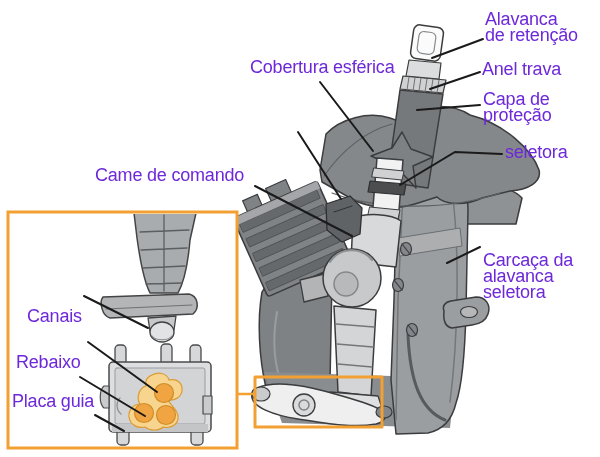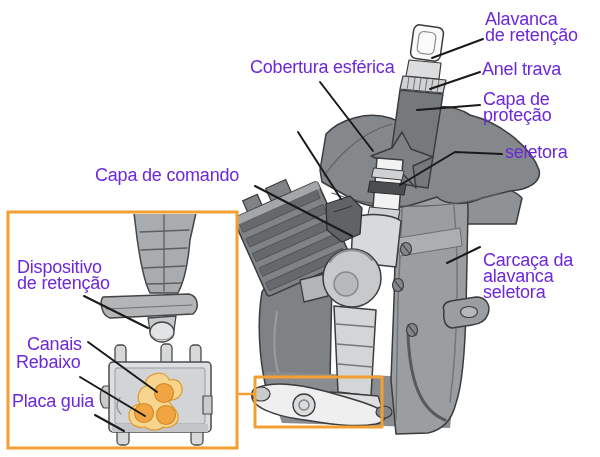--- a/index.html
+++ b/index.html
@@ -197,32 +197,28 @@
 <div class="label" style="left:482px;top:61px">
   <div>Anel trava</div>
 </div>
 <div class="label" style="left:505px;top:144px">
   <div>seletora</div>
 </div>
 <div class="label" style="left:250px;top:59px">
   <div>Cobertura esférica</div>
 </div>
 <div class="label" style="left:95px;top:167px">
-  <div>Capa de comando</div>
+  <div>Came de comando</div>
 </div>
 <div class="label" style="left:483px;top:252px">
   <div>Carcaça da</div>
   <div>alavanca</div>
   <div>seletora</div>
 </div>
-<div class="label" style="left:17px;top:259px">
-  <div>Dispositivo</div>
-  <div>de retenção</div>
-</div>
-<div class="label" style="left:27px;top:336px">
+<div class="label" style="left:27px;top:308px">
   <div>Canais</div>
 </div>
 <div class="label" style="left:16px;top:354px">
   <div>Rebaixo</div>
 </div>
 <div class="label" style="left:12px;top:393px">
   <div>Placa guia</div>
 </div>
 
 </div>

